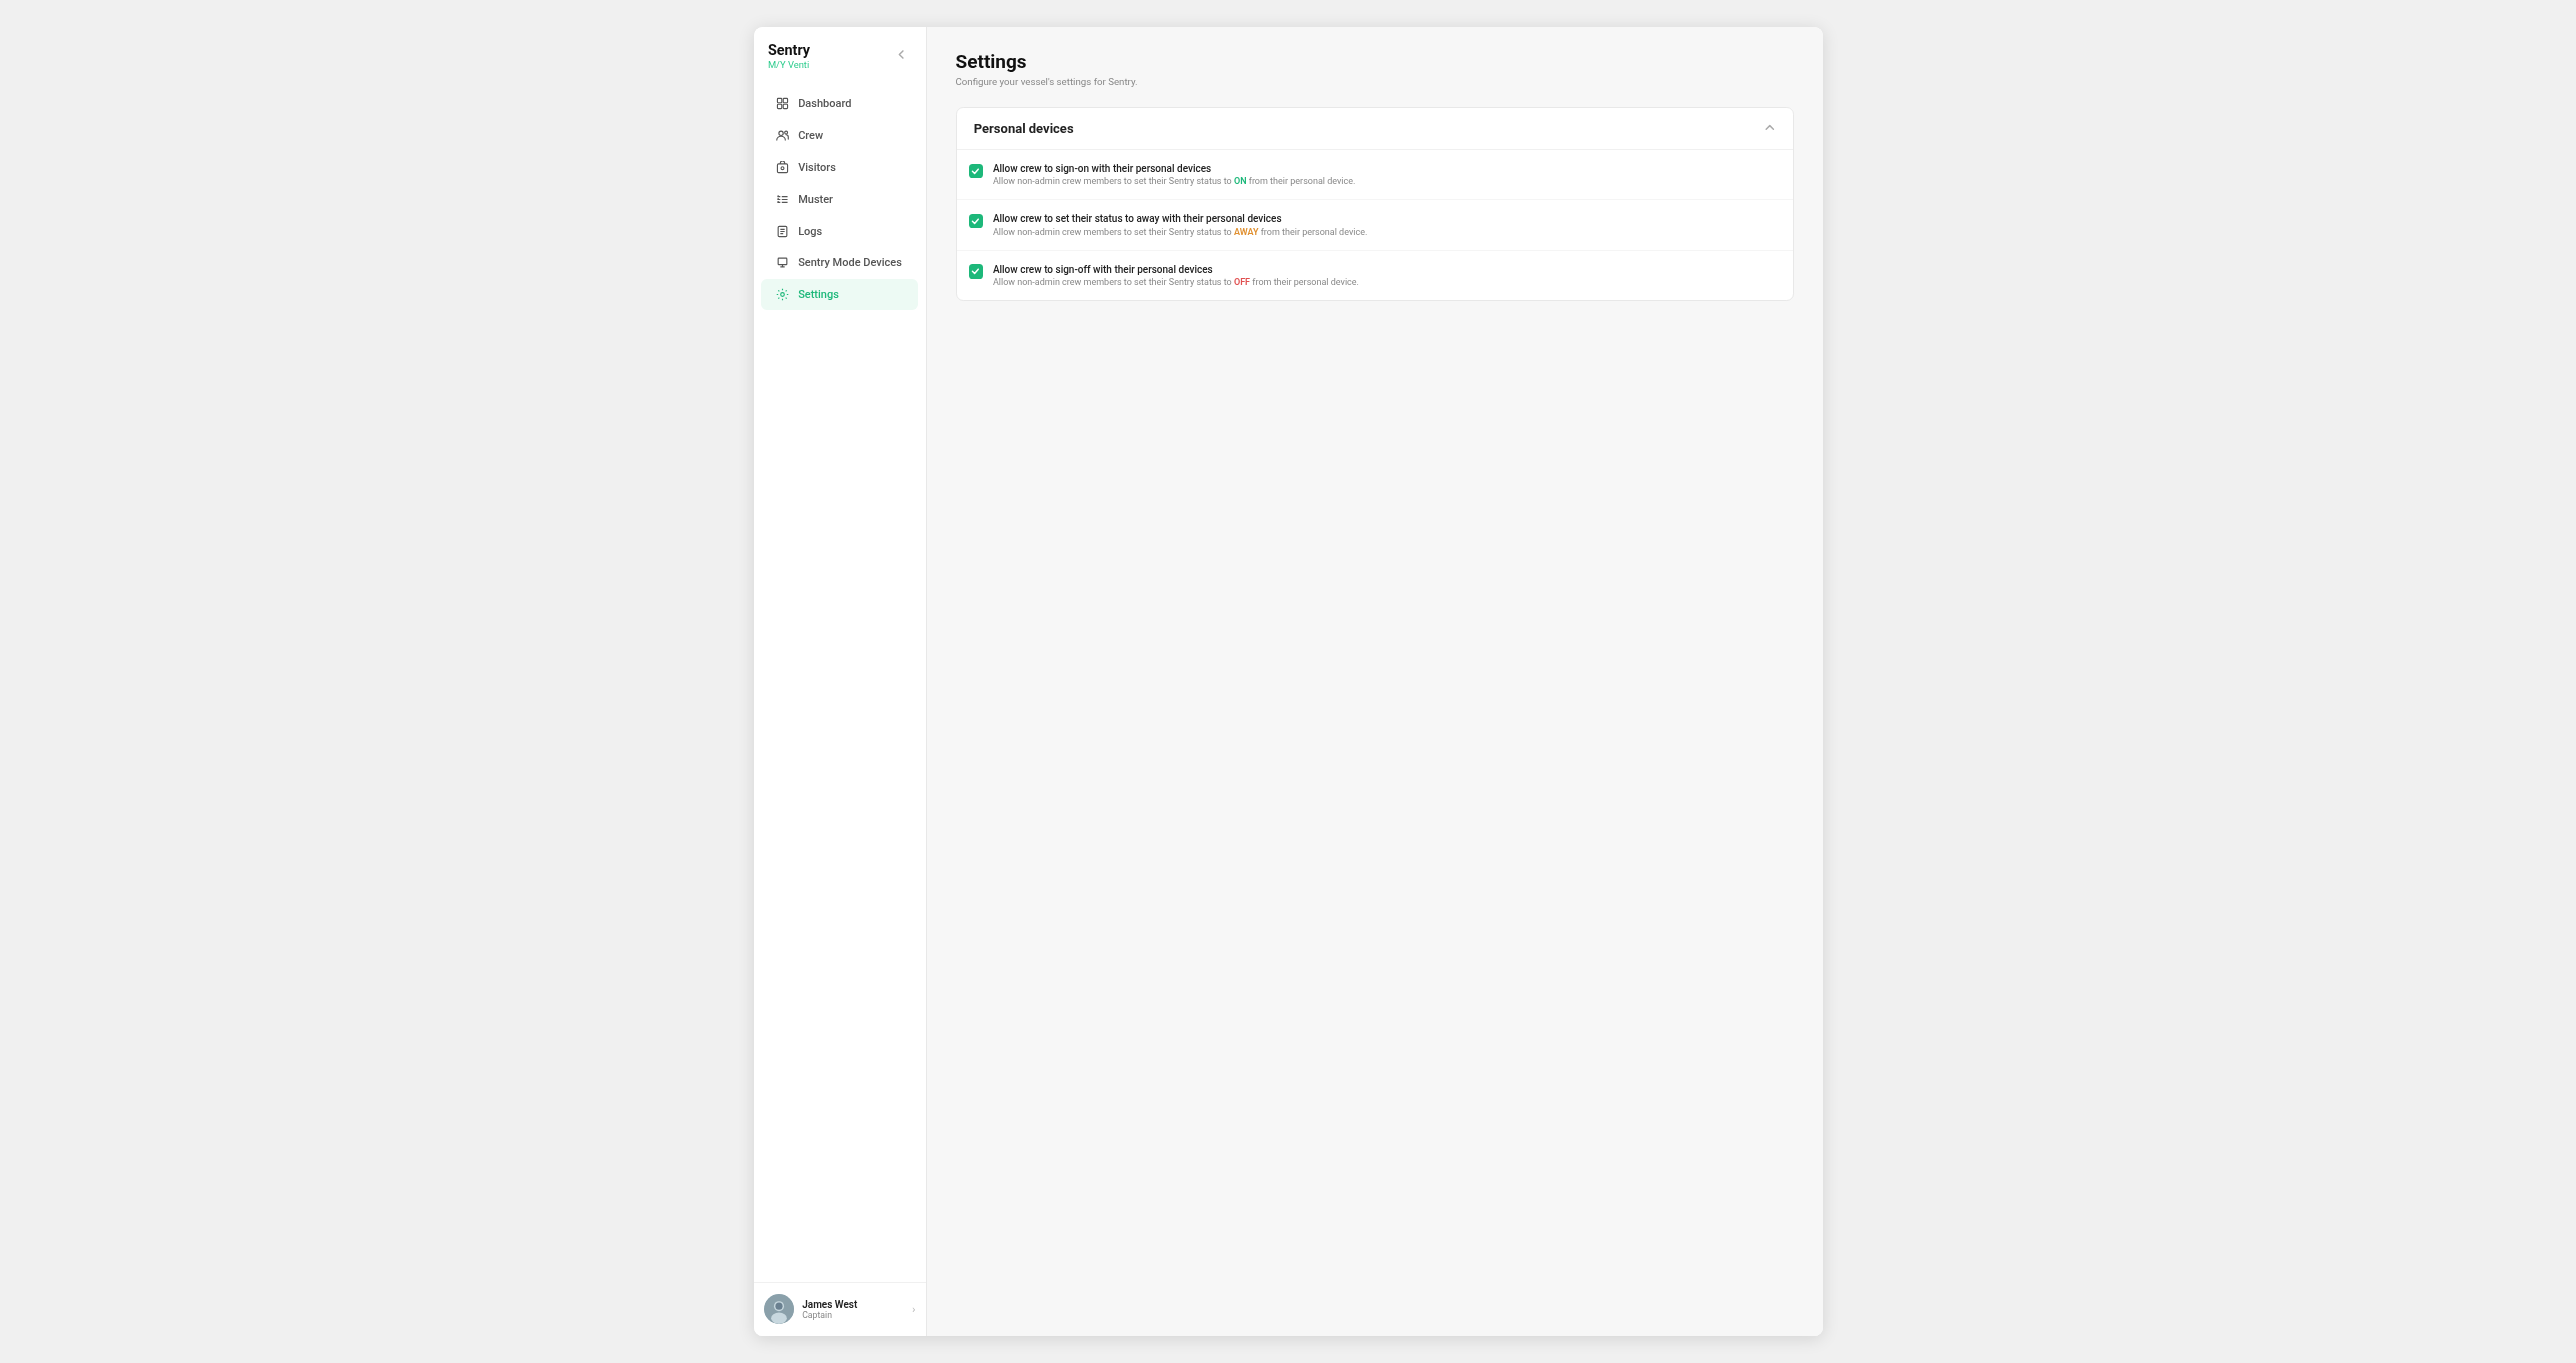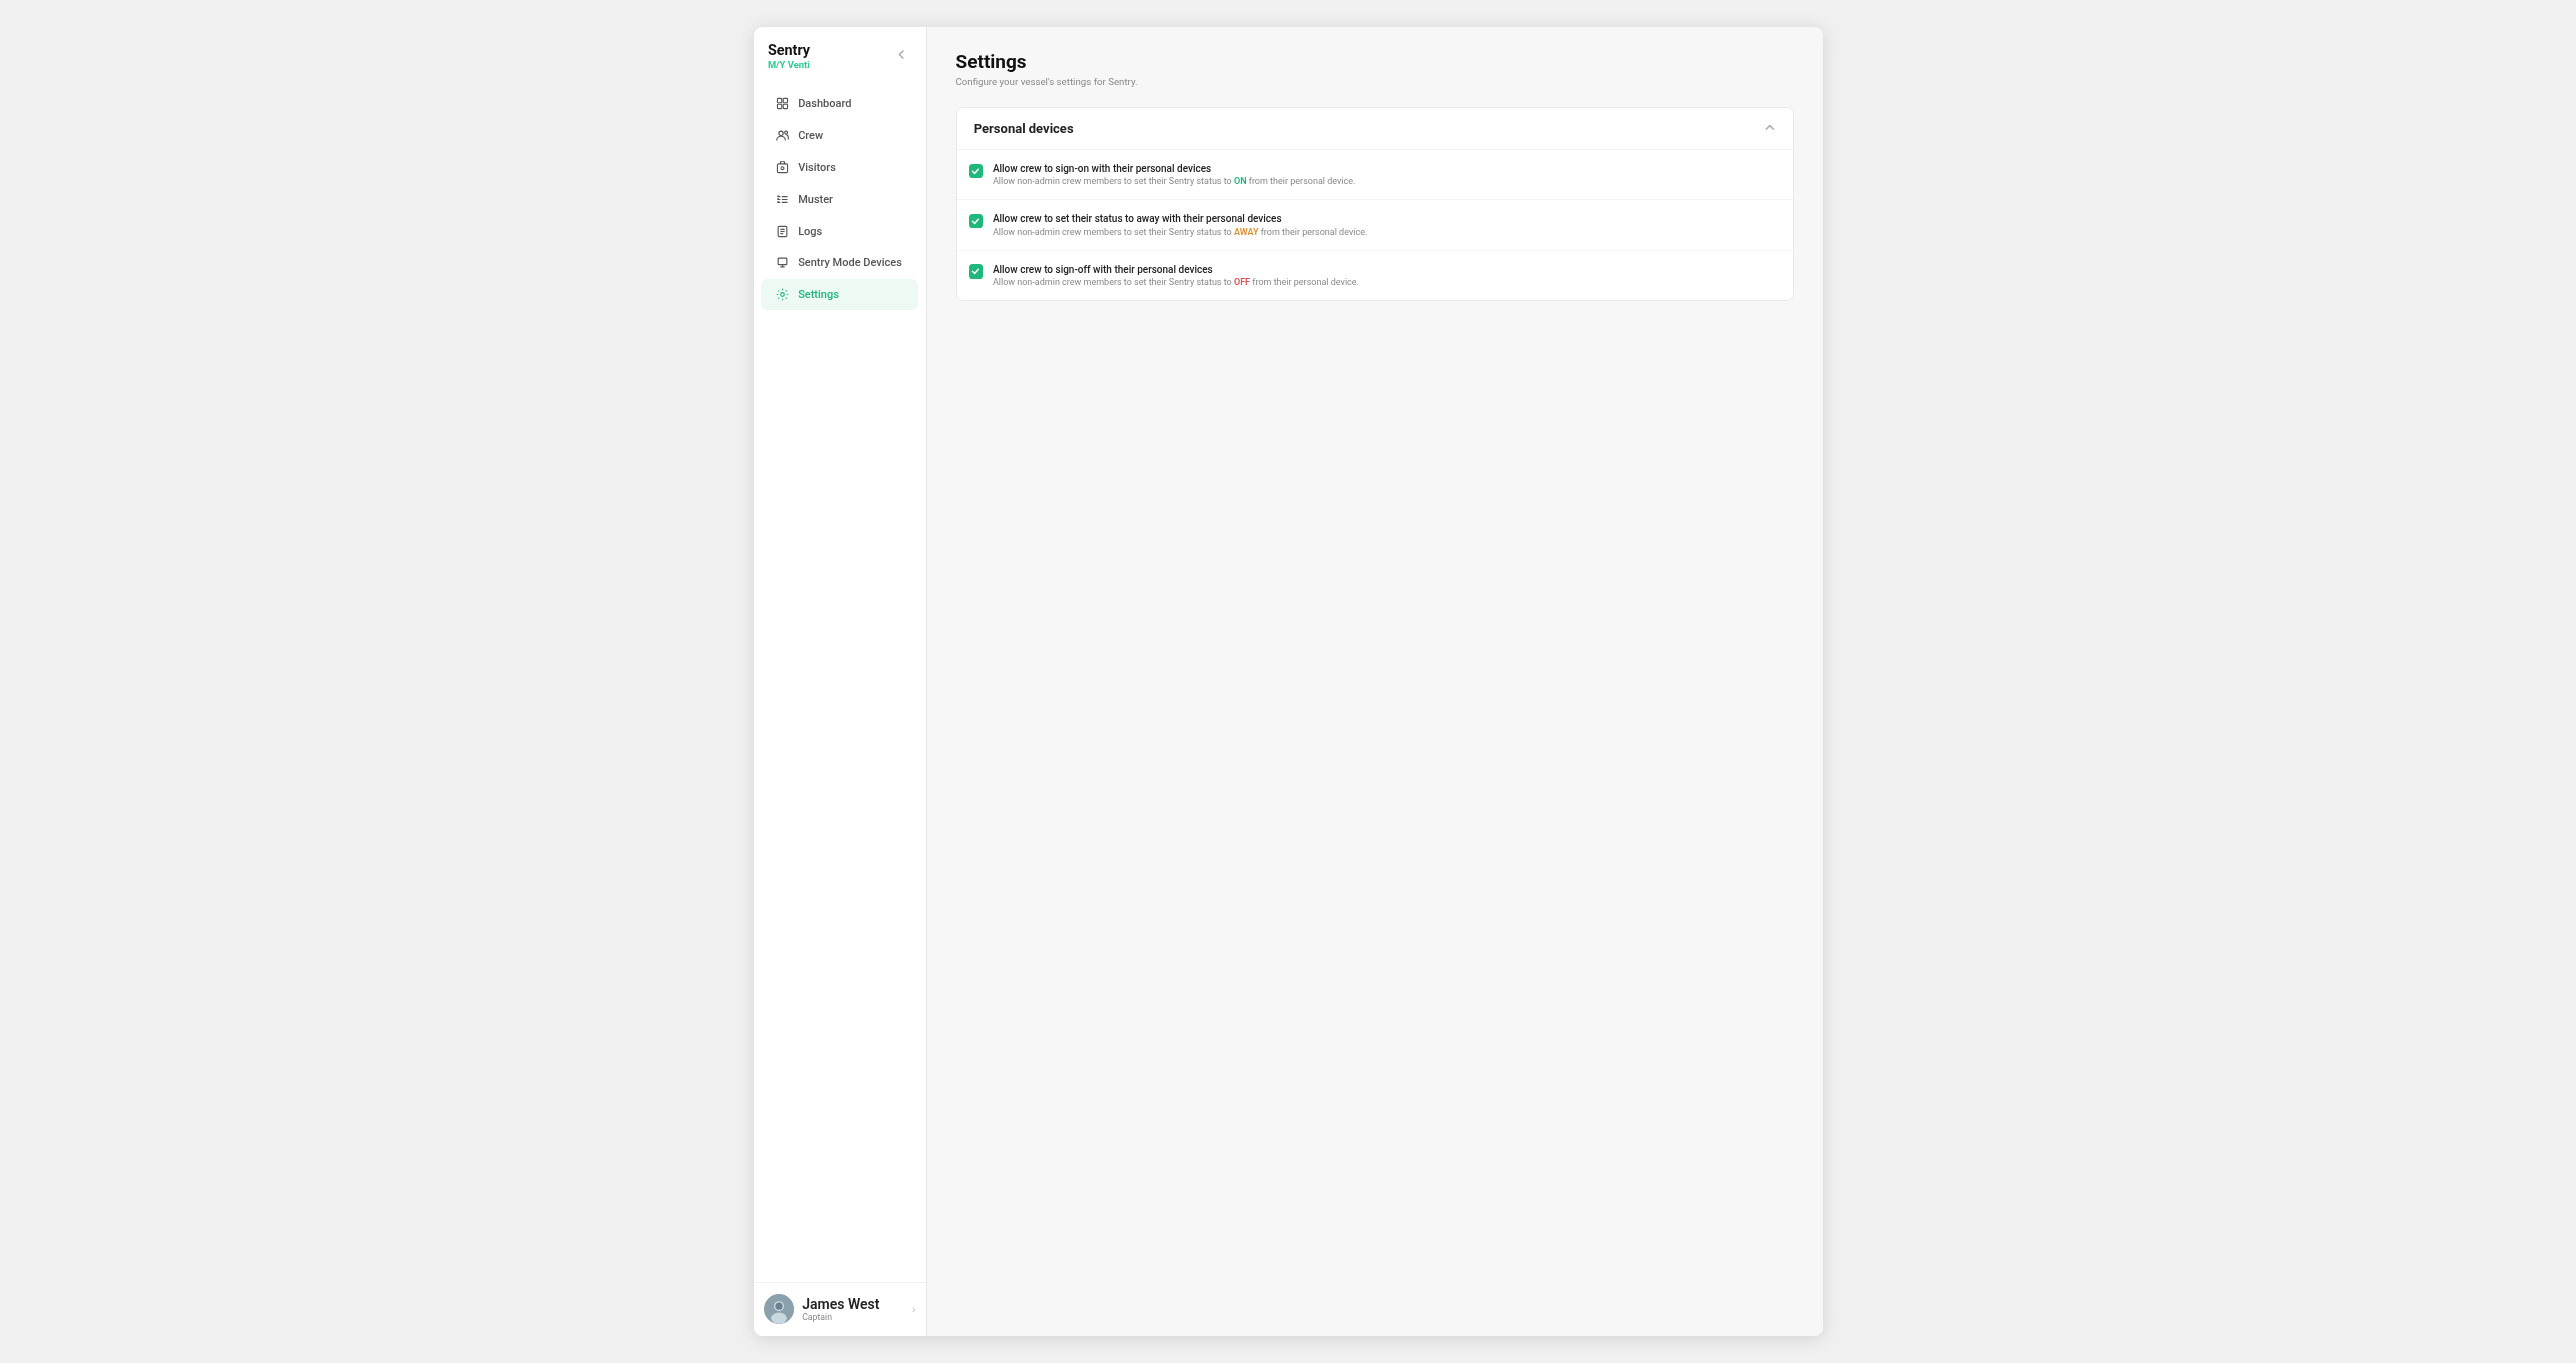--- a/index.html
+++ b/index.html
@@ -40,21 +40,21 @@
     .sidebar-logo-block {}
     .sidebar-logo-title {
       font-size: 14.4px;
       font-weight: 700;
       color: #111;
       line-height: 1.2;
     }
     .sidebar-logo-subtitle {
       font-size: 9.4px;
       color: #2ecc8e;
-      font-weight: 700;
+      font-weight: 400;
     }
     .sidebar-collapse-btn {
       background: none;
       border: none;
       cursor: pointer;
       color: #aaa;
       font-size: 13px;
       padding: 2.9px;
     }
     .sidebar-nav {
@@ -110,21 +110,21 @@
       align-items: center;
       justify-content: center;
       font-size: 11.6px;
       color: #888;
       background: linear-gradient(135deg, #b8ccd4, #8aa0aa);
     }
     .footer-user-info {
       flex: 1;
     }
     .footer-user-name {
-      font-size: 14px;
+      font-size: 10px;
       font-weight: 600;
       color: #222;
     }
     .footer-user-role {
       font-size: 8.7px;
       color: #888;
     }
     .footer-chevron {
       color: #bbb;
       font-size: 11.6px;

